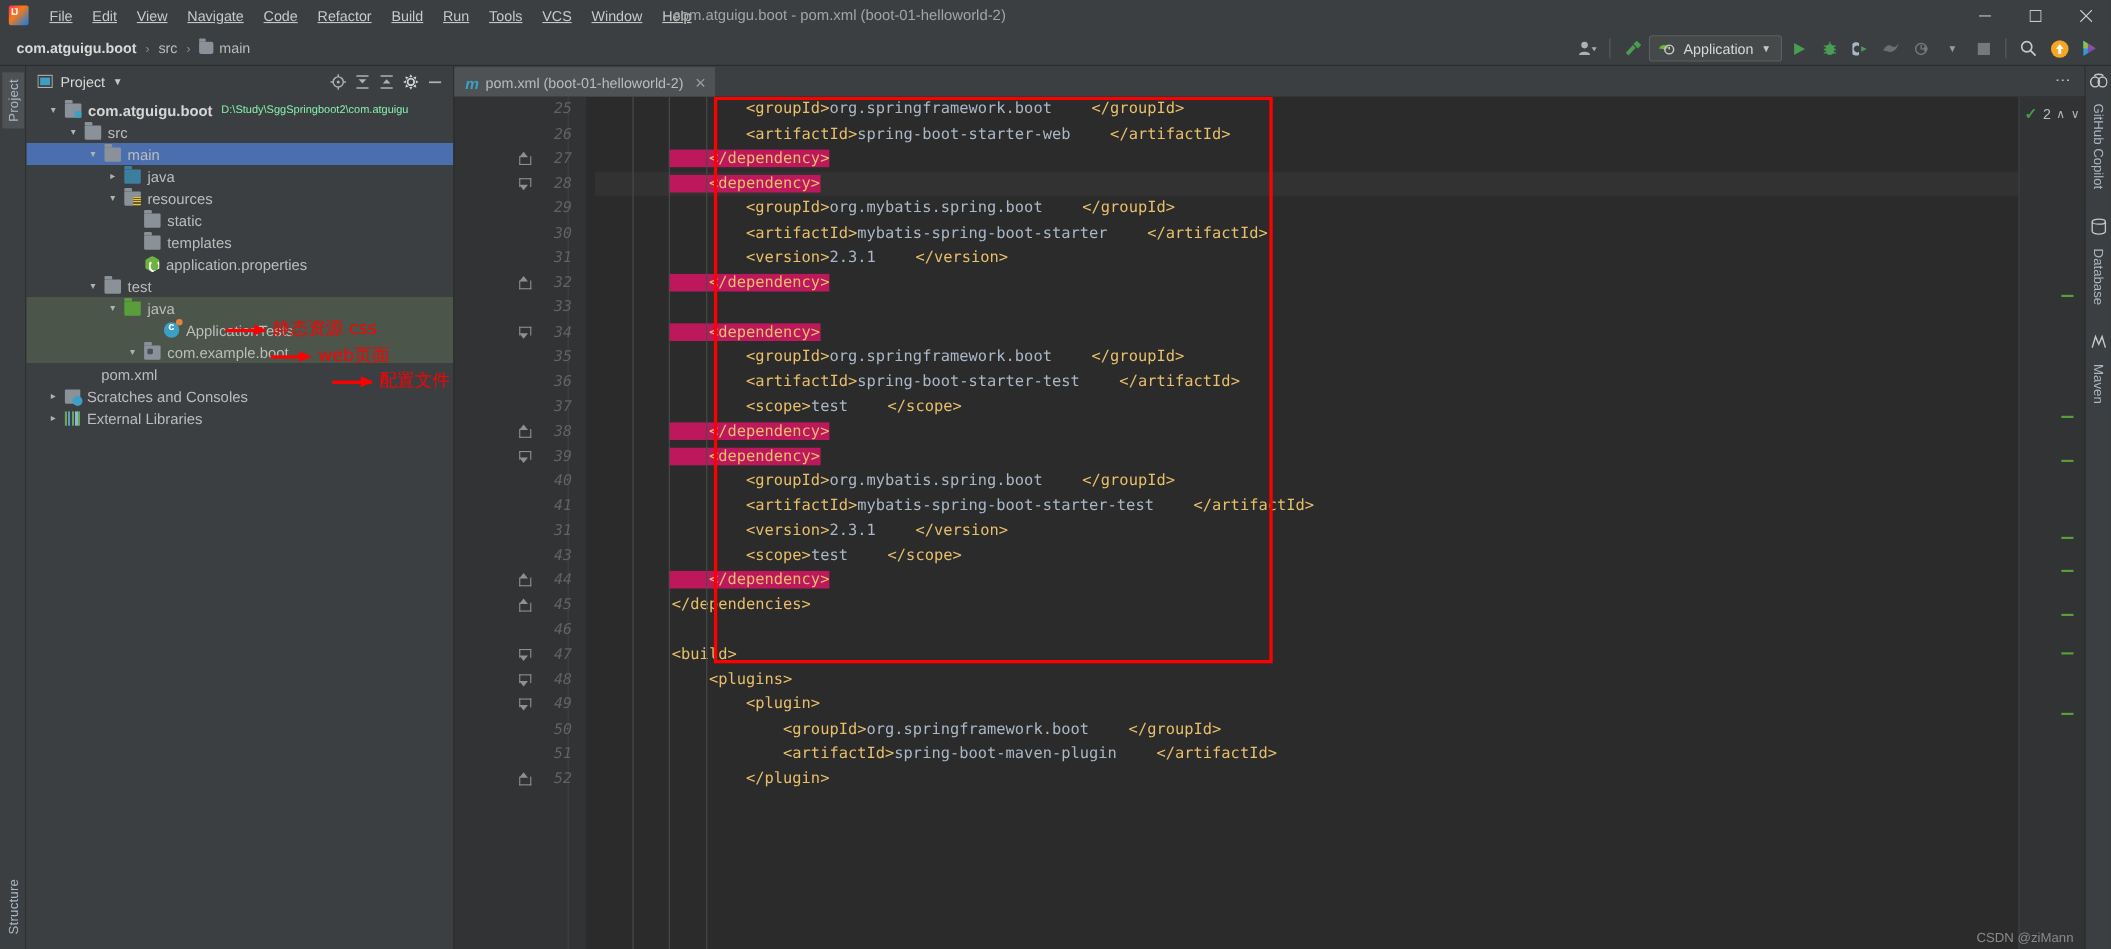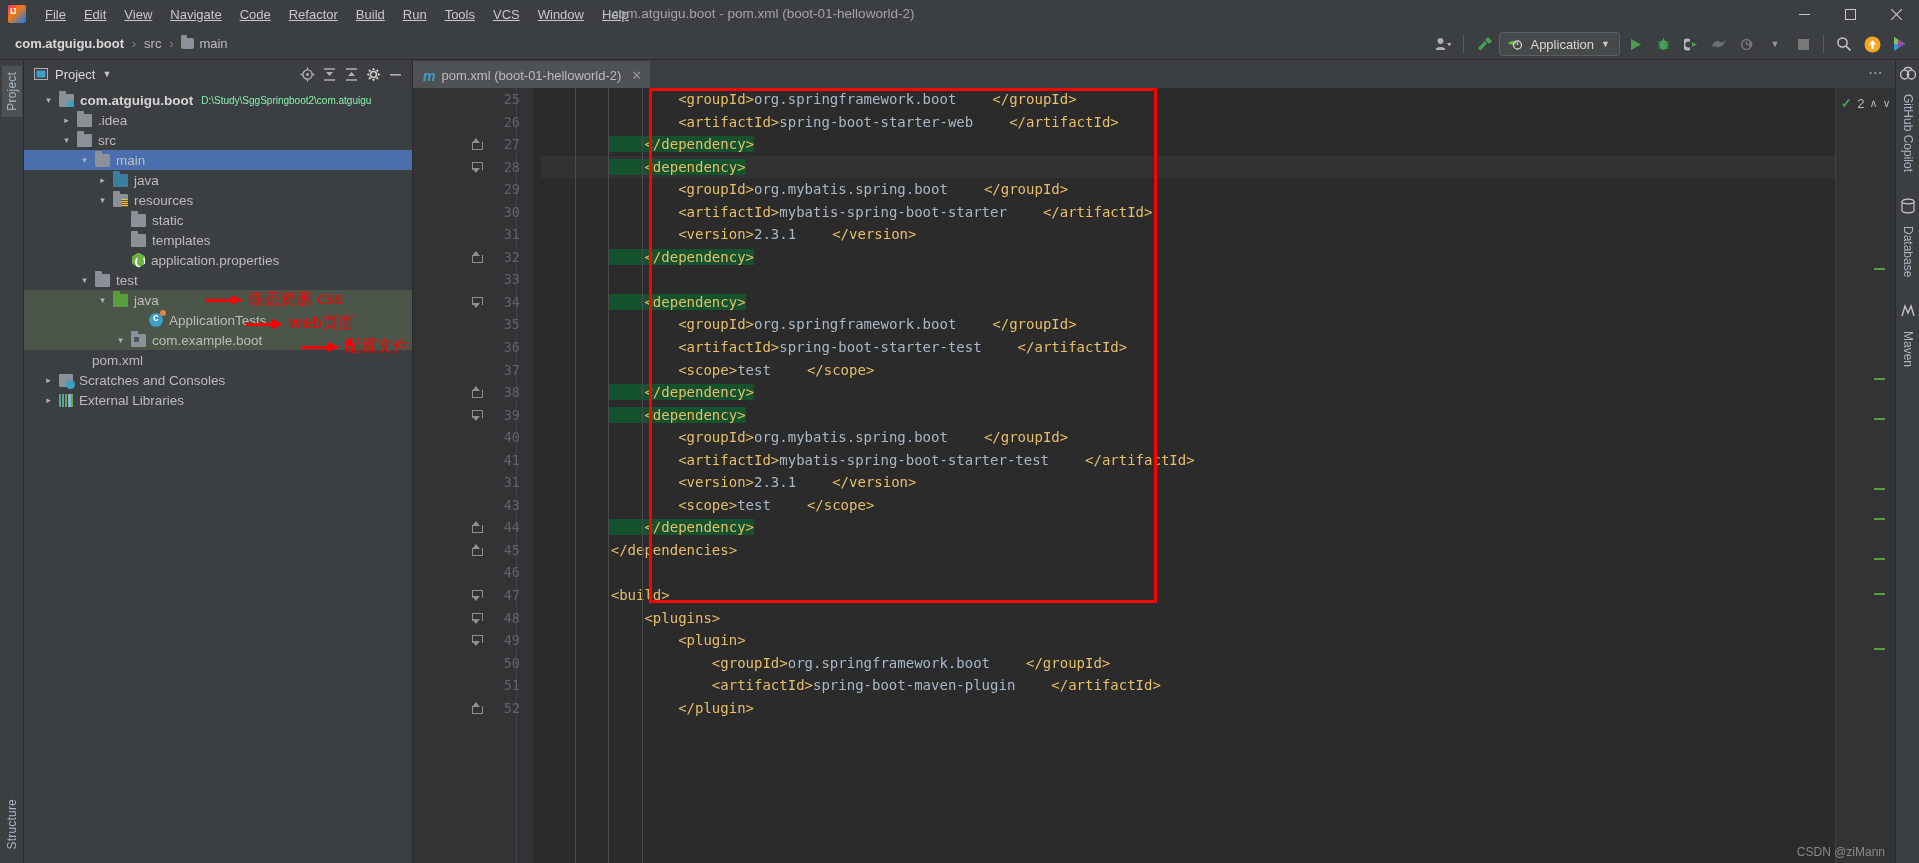--- a/index.html
+++ b/index.html
@@ -166,42 +166,42 @@
   #tab {
     display:flex; align-items:center; gap:6px; height:27px; padding:0 8px 0 10px;
     background:#4e5254; border-top:2px solid transparent; font-size:13px; color:#bbbbbb;
   }
   .maven-ico { font-style:italic; font-weight:bold; color:#3b9fc6; font-size:14px; }
   .tab-close { color:#9a9a9a; font-size:13px; margin-left:4px; }
   #kebab { position:absolute; right:14px; top:6px; color:#b4b4b4; font-size:14px;
            letter-spacing:0; line-height:10px; writing-mode:vertical-rl; }
 
   #code-wrap { flex:1; display:flex; position:relative; overflow:hidden; background:#2b2b2b; }
-  #gutter { width:120px; background:#313335; position:relative; flex:none; }
+  #gutter { width:120px; background:#313335; position:relative; flex:none;font-style:italic; }
   .gline { height:22.55px; font-family:"DejaVu Sans Mono", monospace; font-size:13.5px;
            color:#606366; text-align:right; padding-right:13px; line-height:22.55px; position:relative; }
   .fold { position:absolute; left:58px; top:5px; width:11px; height:12px; }
   .fold.top::before{content:"";position:absolute;left:1px;top:4px;width:9px;height:7px;
      border:1px solid #8d8f91;border-top:none;}
   .fold.top::after{content:"";position:absolute;left:1px;top:0px;width:0;height:0;
      border-left:4.5px solid transparent;border-right:4.5px solid transparent;border-bottom:5px solid #8d8f91;}
   .fold.bot::before{content:"";position:absolute;left:1px;top:1px;width:9px;height:7px;
      border:1px solid #8d8f91;border-bottom:none;}
   .fold.bot::after{content:"";position:absolute;left:1px;top:7px;width:0;height:0;
      border-left:4.5px solid transparent;border-right:4.5px solid transparent;border-top:5px solid #8d8f91;}
   #gutter-div { position:absolute; right:16px; top:0; bottom:0; width:1px; background:#3f4244; }
 
   #code {
     flex:1; font-family:"DejaVu Sans Mono", monospace; font-size:14px;
     padding-left:8px; position:relative; overflow:hidden;
   }
   .cline { height:22.55px; line-height:22.55px; white-space:pre; color:#a9b7c6; }
   .t  { color:#e8bf6a;padding-left:36px; }        
   .v  { color:#a9b7c6; }        
-  .hl { background:#14532d; }   
+  .hl { background:#be185d; }   
   .cline.caret { background:#323232; }
 
   
   .ig { position:absolute; width:1px; background:#4b4b4b; }
 
   
   #red-box {
     position:absolute; border:3px solid #ff0000; pointer-events:none;
   }
 
@@ -410,27 +410,20 @@
 
     <div id="tree">
 
     <div class="row">
           <span style="width:18px;flex:none"></span>
           <span class="arrow open"></span>
           <span style="width:4px;flex:none"></span>
           <span class="fico module"></span>
           <span class="label bold">com.atguigu.boot</span>
           <span class="path">D:\Study\SggSpringboot2\com.atguigu</span>
-        </div>
-        <div class="row">
-          <span style="width:36px;flex:none"></span>
-          <span class="arrow closed"></span>
-          <span style="width:4px;flex:none"></span>
-          <span class="fico plain"></span>
-          <span class="label">.idea</span>
         </div>
         <div class="row">
           <span style="width:36px;flex:none"></span>
           <span class="arrow open"></span>
           <span style="width:4px;flex:none"></span>
           <span class="fico plain"></span>
           <span class="label">src</span>
         </div>
         <div class="row selected">
           <span style="width:54px;flex:none"></span>

